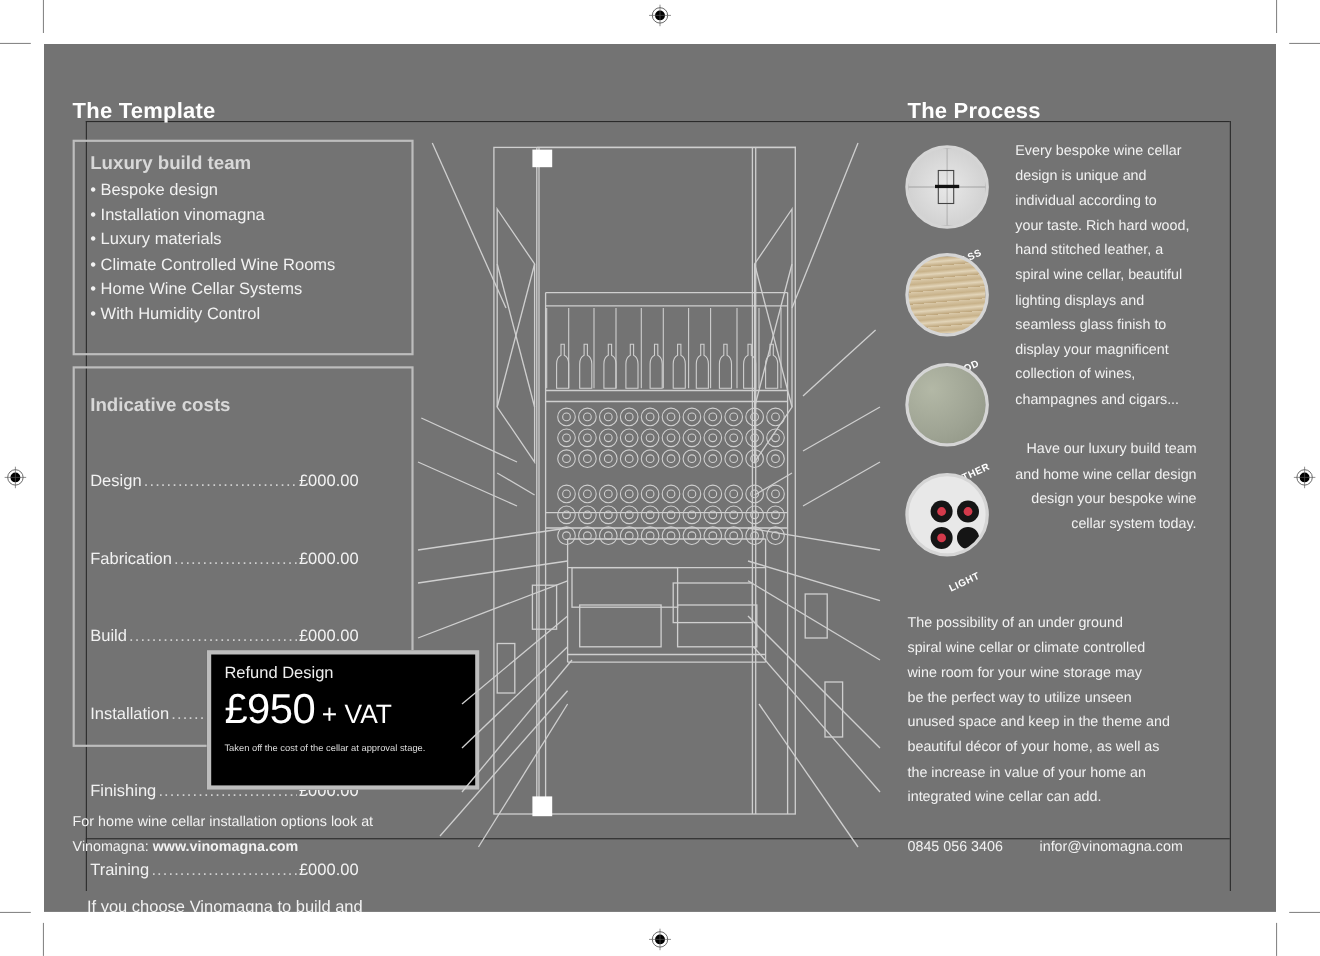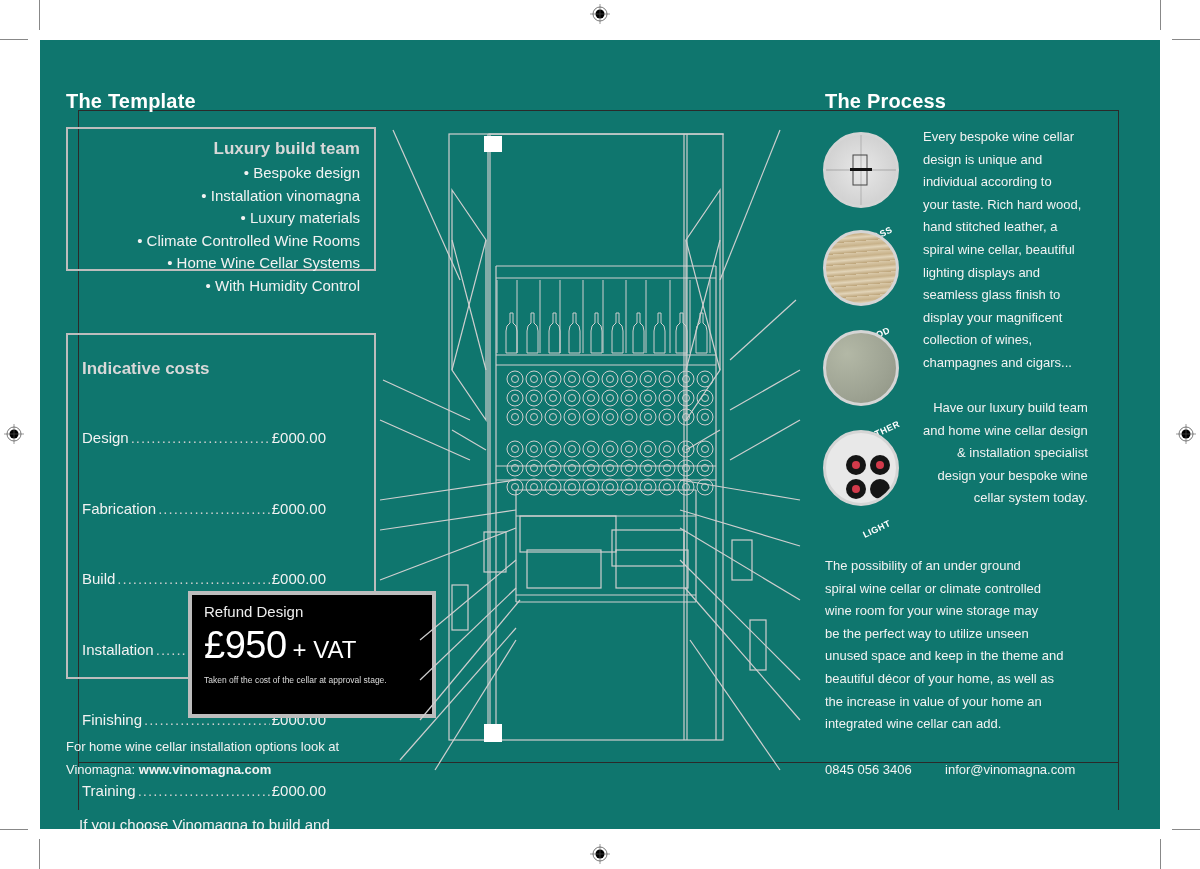--- a/index.html
+++ b/index.html
@@ -6,21 +6,21 @@
     html, body { width: 1200px; height: 869px; background: #ffffff; overflow: hidden; }
     body { position: relative; font-family: "Liberation Sans", "DejaVu Sans", sans-serif; }
 
     
     .reg-mark { position: absolute; width: 20px; height: 20px; }
     .crop-h { position: absolute; height: 1px; background: #888; width: 28px; }
     .crop-v { position: absolute; width: 1px; background: #888; height: 30px; }
 
     .panel {
       position: absolute; left: 40px; top: 40px; width: 1120px; height: 789px;
-      background: #0f766e; color: #f0f0f0; overflow: hidden;
+      background: #737373; color: #f0f0f0; overflow: hidden;
     }
     .guide { position: absolute; background: #2a2a2a; }
 
     .h-title { position: absolute; font-size: 20px; font-weight: bold; color: #fff; letter-spacing: 0.2px; }
 
     .box { position: absolute; border: 2px solid #bdbdbd; }
     .box-title { font-size: 17px; font-weight: bold; color: #d8d8d8; margin-bottom: 3px; }
     .bullet { font-size: 15px; line-height: 22.6px; color: #f2f2f2; white-space: nowrap; }
 
     .cost-row { display: flex; font-size: 15px; line-height: 22.6px; color: #f2f2f2; width: 244px; margin-top: 48px; }
@@ -81,21 +81,21 @@
 
 <div class="panel">
 
   <div class="guide" style="left:38px;top:70px;width:1px;height:700px;"></div>
   <div class="guide" style="left:38px;top:70px;width:1040px;height:1px;"></div>
   <div class="guide" style="left:1078px;top:70px;width:1px;height:700px;"></div>
   <div class="guide" style="left:38px;top:722px;width:1040px;height:1px;"></div>
 
   <div class="h-title" style="left:26px;top:50px;">The Template</div>
 
-  <div class="box" style="left:26px;top:87px;width:310px;height:144px;padding:10px 14px;text-align:right;">
+  <div class="box" style="left:26px;top:87px;width:310px;height:196px;padding:10px 14px;">
     <div class="box-title">Luxury build team</div>
     <div class="bullet">• Bespoke design</div>
     <div class="bullet">• Installation vinomagna</div>
     <div class="bullet">• Luxury materials</div>
     <div class="bullet">• Climate Controlled Wine Rooms</div>
     <div class="bullet">• Home Wine Cellar Systems</div>
     <div class="bullet">• With Humidity Control</div>
   </div>
 
   <div class="box" style="left:26px;top:293px;width:310px;height:346px;padding:24px 14px 10px 14px;">
@@ -320,21 +320,20 @@
     <div>lighting displays and</div>
     <div>seamless glass finish to</div>
     <div>display your magnificent</div>
     <div>collection of wines,</div>
     <div>champagnes and cigars...</div>
   </div>
 
   <div class="para" style="left:883px;top:357px;text-align:right;">
     <div>Have our luxury build team</div>
     <div>and home wine cellar design</div>
-    <div>&amp; installation specialist</div>
     <div>design your bespoke wine</div>
     <div>cellar system today.</div>
   </div>
 
   <div class="para" style="left:785px;top:515px;">
     <div>The possibility of an under ground</div>
     <div>spiral wine cellar or climate controlled</div>
     <div>wine room for your wine storage may</div>
     <div>be the perfect way to utilize unseen</div>
     <div>unused space and keep in the theme and</div>

